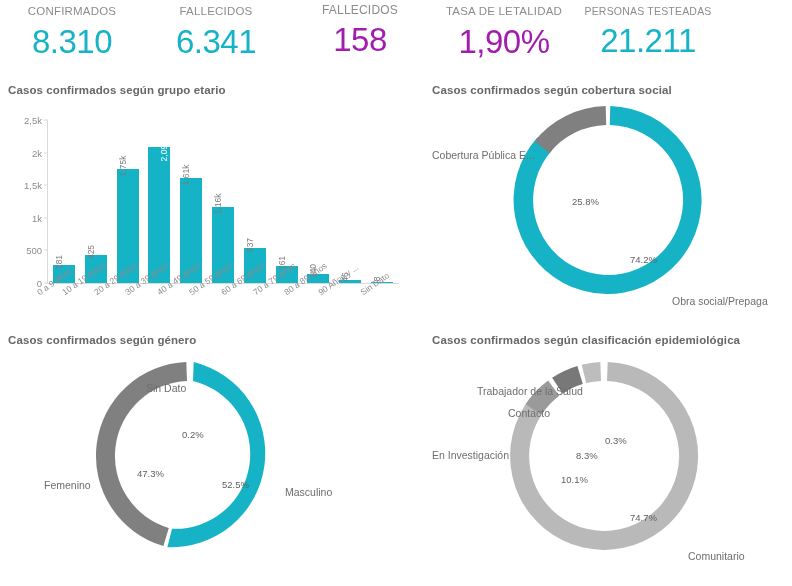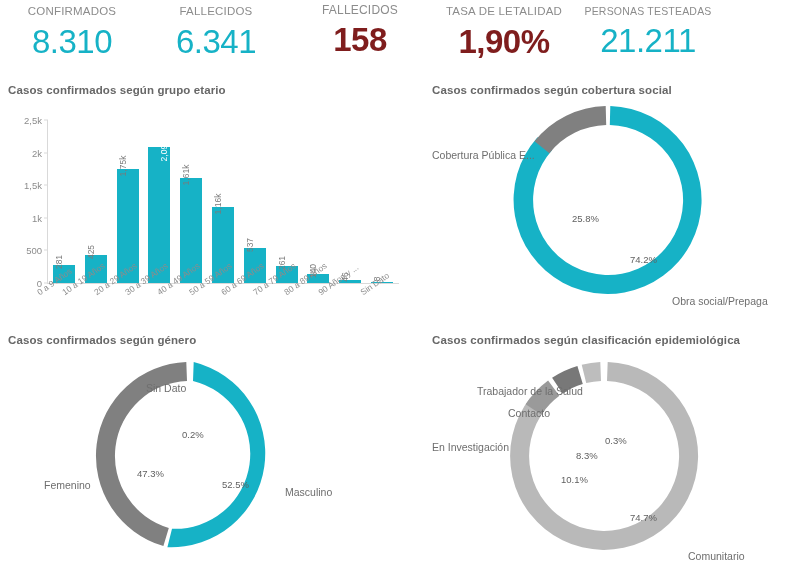--- a/index.html
+++ b/index.html
@@ -38,21 +38,21 @@
     white-space: nowrap;
   }
   .kpi-value {
     display: block;
     margin-top: 7px;
     font-size: 33px;
     font-weight: 400;
     letter-spacing: -0.5px;
   }
   .kpi-value.teal { color: #16b2c6; }
-  .kpi-value.gray { color: #7f1d1d; font-weight: bold; }
+  .kpi-value.gray { color: #a21caf; }
 
   
   .kpi.k-fallecidos .kpi-label { font-size: 12px; }
   .kpi.k-fallecidos { margin-top: -2px; }
   .kpi.k-testeadas .kpi-label { font-size: 10.5px; }
 
   
   .grid {
     display: grid;
     grid-template-columns: 424px 368px;
@@ -345,21 +345,21 @@
     <div class="donut-wrap">
       <svg class="donut-svg" width="368" height="215" viewBox="0 0 368 215">
         <g transform="translate(184,104)">
 
           <path d="M 1.8 -75 A 75 75 0 1 1 -56.0 -49.8 L -70.5 -62.7 A 94 94 0 1 0 2.3 -94 Z" fill="#16b2c6" stroke="none" stroke-linejoin="round"></path>
 
           <path d="M -58.6 -46.8 A 75 75 0 0 1 -1.8 -75 L -2.3 -94 A 94 94 0 0 0 -73.5 -58.7 Z" fill="#808080" stroke="none" stroke-linejoin="round"></path>
         </g>
       </svg>
       <div class="dlabel" style="left:8px; top:53px;">Cobertura Pública E...</div>
-      <div class="dpct" style="left:148px; top:117px;">25.8%</div>
+      <div class="dpct" style="left:148px; top:100px;">25.8%</div>
       <div class="dlabel" style="left:248px; top:199px;">Obra social/Prepaga</div>
       <div class="dpct" style="left:206px; top:158px;">74.2%</div>
     </div>
   </div>
 
   <div class="panel p-genero">
     <div class="panel-title">Casos confirmados según género</div>
     <div class="donut-wrap">
       <svg class="donut-svg" width="424" height="220" viewBox="0 0 424 220">
         <g transform="translate(190,110)">
@@ -388,21 +388,21 @@
 
           <path d="M -62.6 -41.3 A 75 75 0 0 1 -44.6 -60.3 L -55.9 -75.6 A 94 94 0 0 0 -78.4 -51.8 Z" fill="#9a9a9a" stroke="none" stroke-linejoin="round"></path>
 
           <path d="M -41.4 -62.5 A 75 75 0 0 1 -21.2 -71.9 L -26.6 -90.1 A 94 94 0 0 0 -51.9 -78.3 Z" fill="#787878" stroke="none" stroke-linejoin="round"></path>
 
           <path d="M -17.8 -72.9 A 75 75 0 0 1 -3.0 -75 L -3.7 -94 A 94 94 0 0 0 -22.3 -91.3 Z" fill="#bdbdbd" stroke="none" stroke-linejoin="round"></path>
         </g>
       </svg>
       <div class="dlabel" style="left:53px; top:39px;">Trabajador de la Salud</div>
       <div class="dlabel" style="left:84px; top:61px;">Contacto</div>
-      <div class="dlabel" style="left:8px; top:95px;">En Investigación</div>
+      <div class="dlabel" style="left:8px; top:103px;">En Investigación</div>
       <div class="dlabel" style="left:264px; top:204px;">Comunitario</div>
       <div class="dpct" style="left:181px; top:89px;">0.3%</div>
       <div class="dpct" style="left:152px; top:104px;">8.3%</div>
       <div class="dpct" style="left:137px; top:128px;">10.1%</div>
       <div class="dpct" style="left:206px; top:166px;">74.7%</div>
     </div>
   </div>
 
 </div>
 

